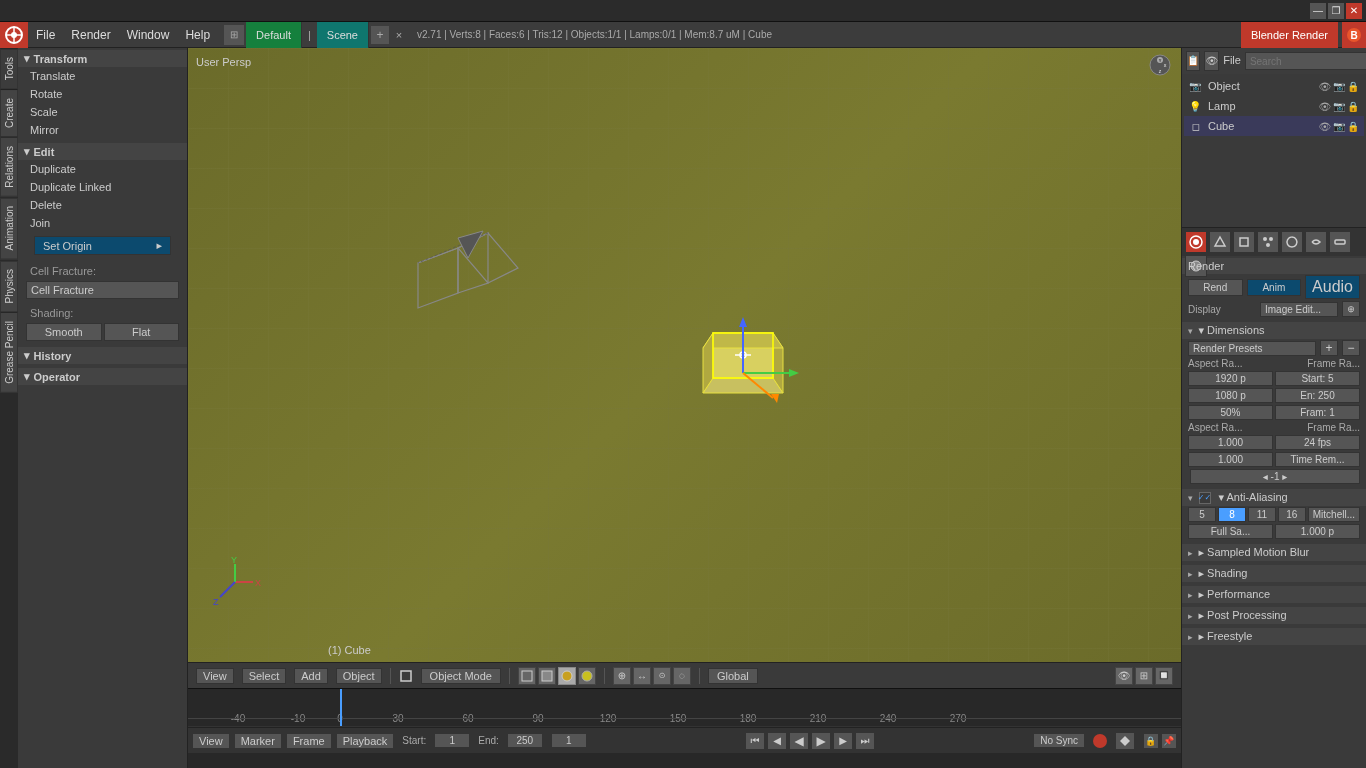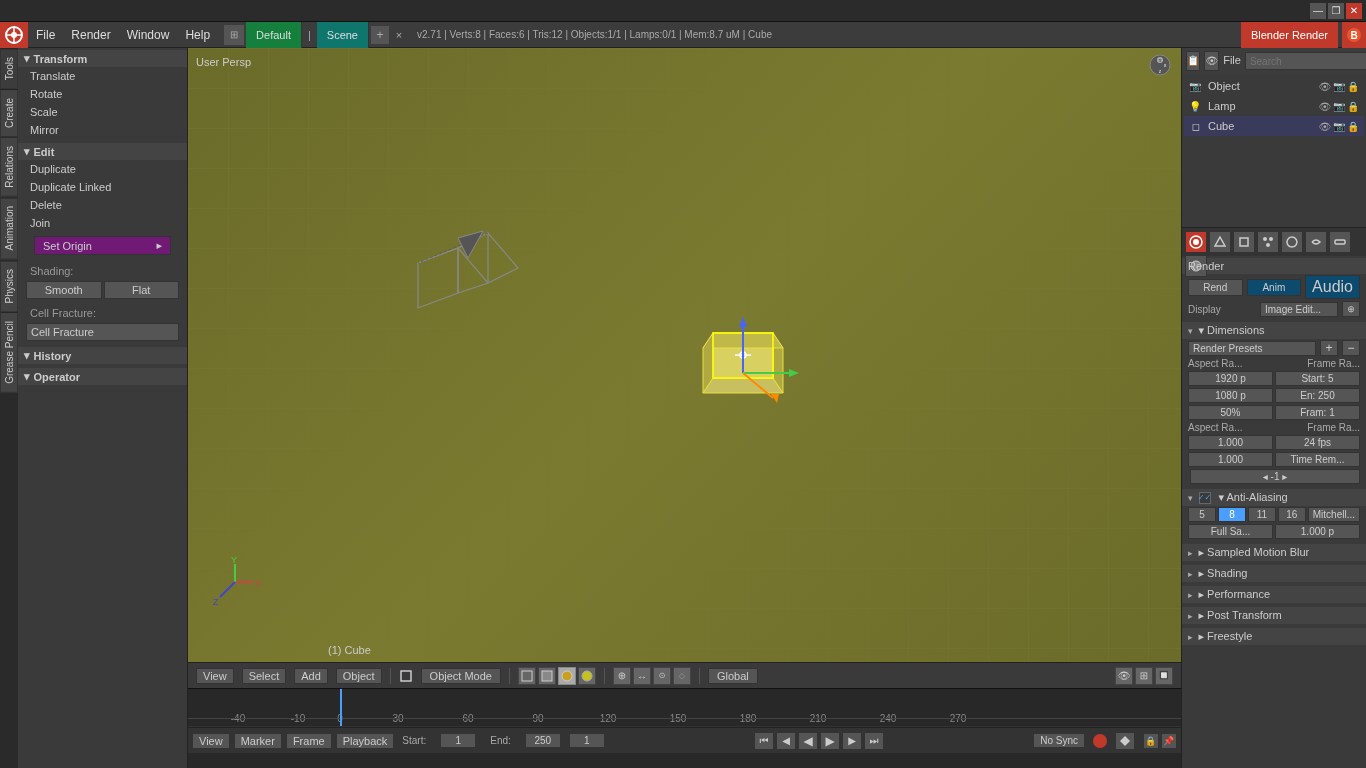--- a/index.html
+++ b/index.html
@@ -50,21 +50,21 @@
       background: none; border: none; text-align: left; cursor: pointer;
     }
     .toolbar-btn-row { display: flex; gap: 2px; padding: 2px 8px; }
     .toolbar-btn-small {
       flex: 1; padding: 2px 4px; background: #555; border: 1px solid #333; color: #ccc;
       font-size: 11px; cursor: pointer; text-align: center;
     }
     .toolbar-label { padding: 2px 12px; color: #999; font-size: 11px; }
     .toolbar-dropdown {
       display: flex; align-items: center; justify-content: space-between;
-      padding: 2px 8px; background: #701a75; margin: 2px 8px; cursor: pointer;
+      padding: 2px 8px; background: #0c4a6e; margin: 2px 8px; cursor: pointer;
       color: #ccc; font-size: 11px; border: 1px solid #333;
     }
     .side-tab {
       writing-mode: vertical-rl; text-orientation: mixed; transform: rotate(180deg);
       background: #555; color: #ccc; font-size: 10px; padding: 6px 3px; cursor: pointer;
       border: 1px solid #333;
     }
     .side-tab.active { background: #3c3c3c; }
 
     
@@ -269,31 +269,31 @@
         <button class="toolbar-btn">Join</button>
         <div style="display:flex;align-items:center;padding:2px 8px;gap:4px">
           <div class="toolbar-dropdown" style="flex:1">
             <span>Set Origin</span>
             <span>▸</span>
           </div>
         </div>
       </div>
 
       <div class="toolbar-section">
+        <div class="toolbar-label">Cell Fracture:</div>
+        <div style="padding: 2px 8px">
+          <button class="toolbar-btn-small" style="width:100%;text-align:left">Cell Fracture</button>
+        </div>
+      </div>
+
+      <div class="toolbar-section">
         <div class="toolbar-label">Shading:</div>
         <div class="toolbar-btn-row">
           <button class="toolbar-btn-small">Smooth</button>
           <button class="toolbar-btn-small">Flat</button>
-        </div>
-      </div>
-
-      <div class="toolbar-section">
-        <div class="toolbar-label">Cell Fracture:</div>
-        <div style="padding: 2px 8px">
-          <button class="toolbar-btn-small" style="width:100%;text-align:left">Cell Fracture</button>
         </div>
       </div>
 
       <div class="toolbar-section">
         <div class="toolbar-section-header">
           <span>▾</span>
           <span>History</span>
         </div>
       </div>
 
@@ -458,21 +458,21 @@
         <div style="position:absolute;top:0;left:152px;width:2px;height:100%;background:#4a9eff;z-index:2"></div>
 
         <div style="position:absolute;bottom:0;left:0;right:0;height:8px;border-top:1px solid #444"></div>
       </div>
 
       <div id="timeline-controls">
         <button class="tl-btn">View</button>
         <button class="tl-btn">Marker</button>
         <button class="tl-btn">Frame</button>
         <button class="tl-btn">Playback</button>
-        <div style="display:flex;align-items:center;gap:14px;margin-left:4px">
+        <div style="display:flex;align-items:center;gap:8px;margin-left:4px">
           <span style="color:#aaa;font-size:10px">Start:</span>
           <div style="width:36px;background:#555;border:1px solid #333;color:#ccc;font-size:10px;padding:1px 4px;text-align:center;cursor:pointer">1</div>
           <span style="color:#aaa;font-size:10px">End:</span>
           <div style="width:36px;background:#555;border:1px solid #333;color:#ccc;font-size:10px;padding:1px 4px;text-align:center;cursor:pointer">250</div>
         </div>
         <div style="display:flex;align-items:center;gap:2px;margin-left:4px">
           <div style="width:36px;background:#555;border:1px solid #333;color:#ccc;font-size:10px;padding:1px 4px;text-align:center;cursor:pointer">1</div>
         </div>
         <div style="flex:1"></div>
 
@@ -686,21 +686,21 @@
       <div class="prop-section">
         <div class="prop-section-header">
           <span class="prop-collapse-btn">▸</span>
           <span>▸ Performance</span>
         </div>
       </div>
 
       <div class="prop-section">
         <div class="prop-section-header">
           <span class="prop-collapse-btn">▸</span>
-          <span>▸ Post Transform</span>
+          <span>▸ Post Processing</span>
         </div>
       </div>
 
       <div class="prop-section">
         <div class="prop-section-header">
           <span class="prop-collapse-btn">▸</span>
           <span>▸ Freestyle</span>
         </div>
       </div>
     </div>

